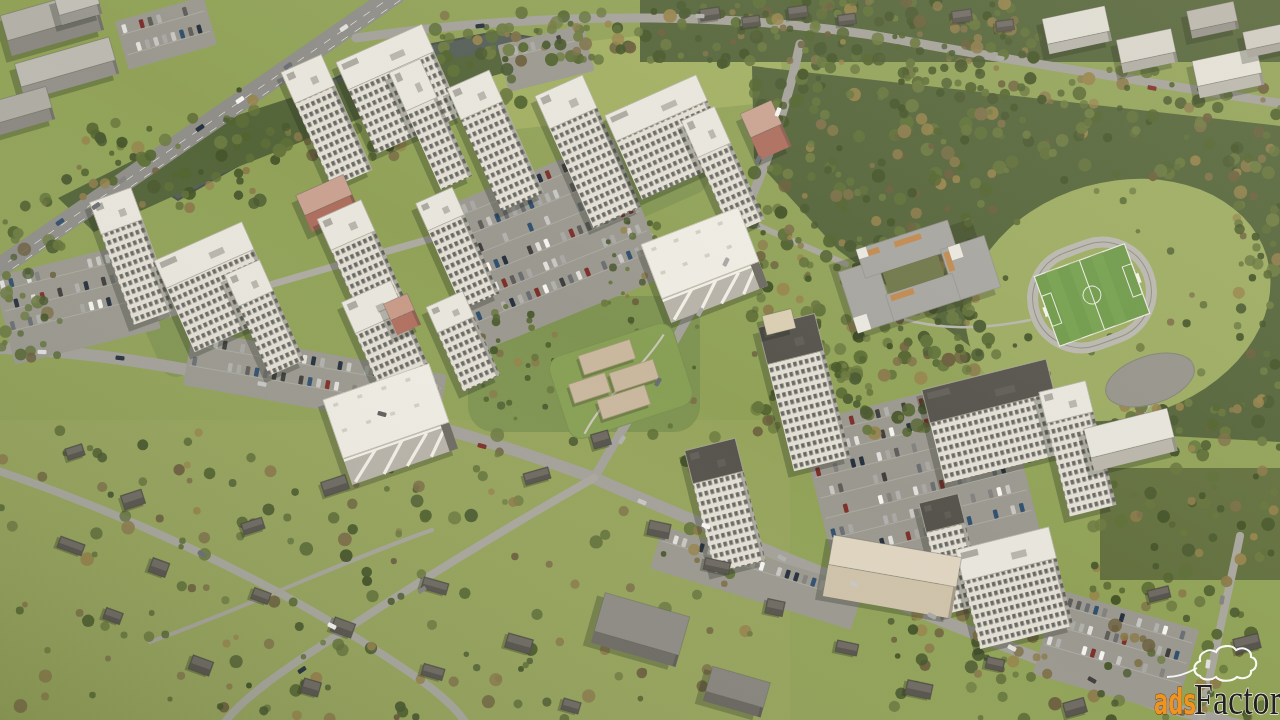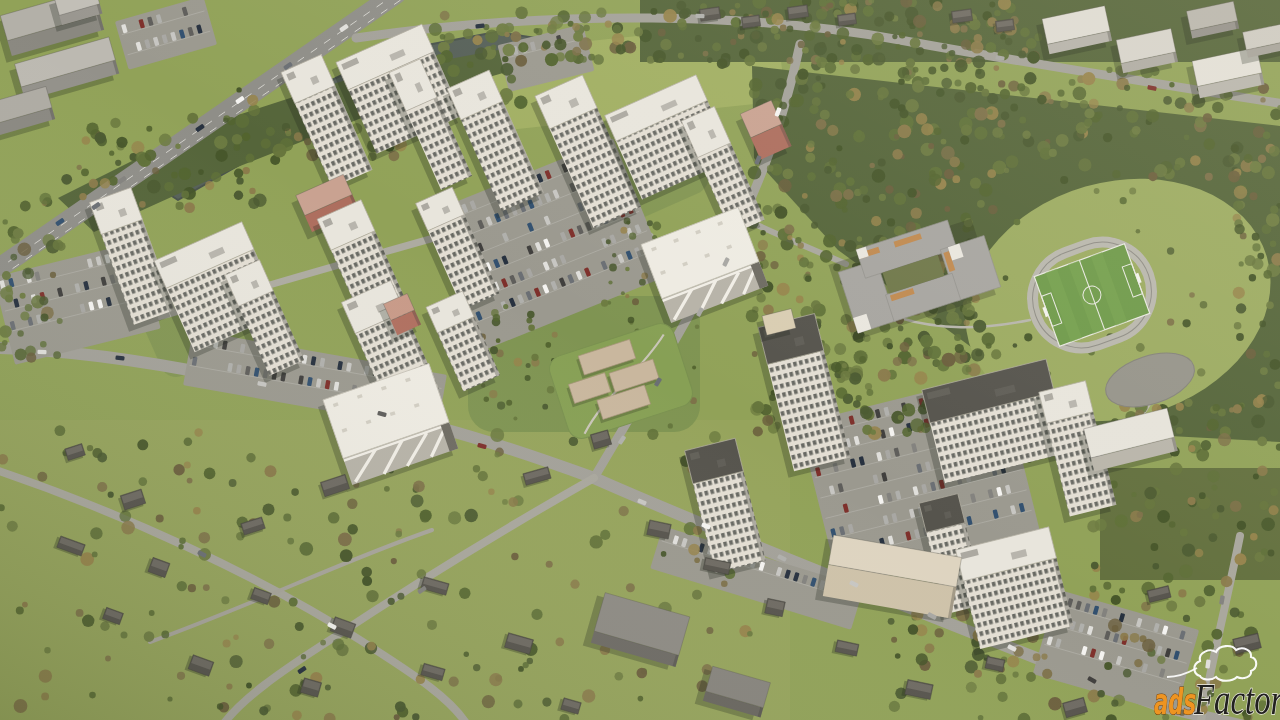--- a/index.html
+++ b/index.html
@@ -1,16 +1,16 @@
 <!DOCTYPE html>
 <html lang="en"><head>
 <meta charset="utf-8">
 <style>
   html,body{margin:0;padding:0;background:#222;}
-  .stage{position:relative;width:1280px;height:720px;overflow:hidden;background:#91a258;font-style:italic;}
+  .stage{position:relative;width:1280px;height:720px;overflow:hidden;background:#91a258;}
   .stage svg{position:absolute;left:0;top:0;display:block;}
   text{user-select:none;}
 </style>
 </head>
 <body>
 
 <div class="stage">
 <svg id="scene" width="1280" height="720" viewBox="0 0 1280 720" xmlns="http://www.w3.org/2000/svg">
   <defs>
     <pattern id="win" width="6" height="9" patternUnits="userSpaceOnUse">

